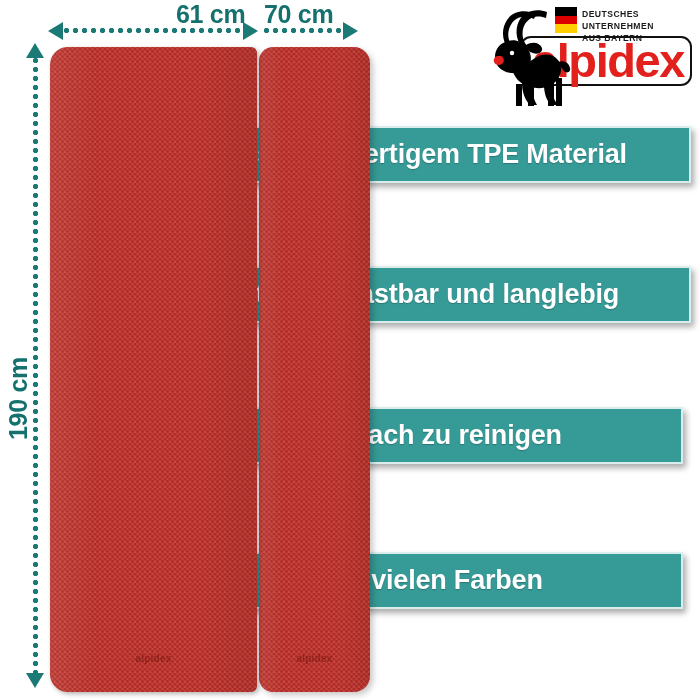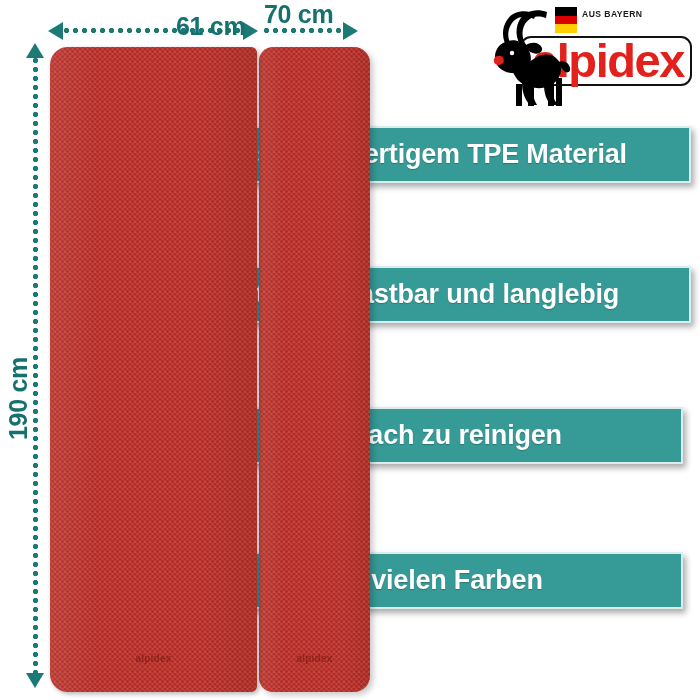--- a/index.html
+++ b/index.html
@@ -183,21 +183,21 @@
     <div class="mat-panel mat-right">
       <div class="mat-watermark">alpidex</div>
     </div>
 
   </div>
 
   <div>
     <div class="arrow arrow-left" style="left:48px; top:22px;"></div>
     <div class="dim-line-h" style="left:62px; top:27px; width:183px;"></div>
     <div class="arrow arrow-right" style="left:243px; top:22px;"></div>
-    <div class="dim-label" style="left:176px; top:12px;">61 cm</div>
+    <div class="dim-label" style="left:176px; top:0px;">61 cm</div>
   </div>
 
   <div>
     <div class="dim-line-h" style="left:262px; top:27px; width:83px;"></div>
     <div class="arrow arrow-right" style="left:343px; top:22px;"></div>
     <div class="dim-label" style="left:264px; top:0px;">70 cm</div>
   </div>
 
   <div>
     <div class="arrow arrow-up" style="left:26px; top:43px;"></div>
@@ -224,20 +224,21 @@
 
   <div class="logo-block">
 
     <div class="flag">
       <div class="band" style="background:#000000;"></div>
       <div class="band" style="background:#dd0000;"></div>
       <div class="band" style="background:#ffce00;"></div>
     </div>
 
     <div class="logo-claim">
+      <div>DEUTSCHES UNTERNEHMEN</div>
       <div>AUS BAYERN</div>
     </div>
 
     <div class="wordmark-box"></div>
 
     <div class="wordmark">alpidex</div>
 
     <svg class="ibex" width="86" height="98" viewBox="0 0 86 98">
       <g fill="#000000">
 

